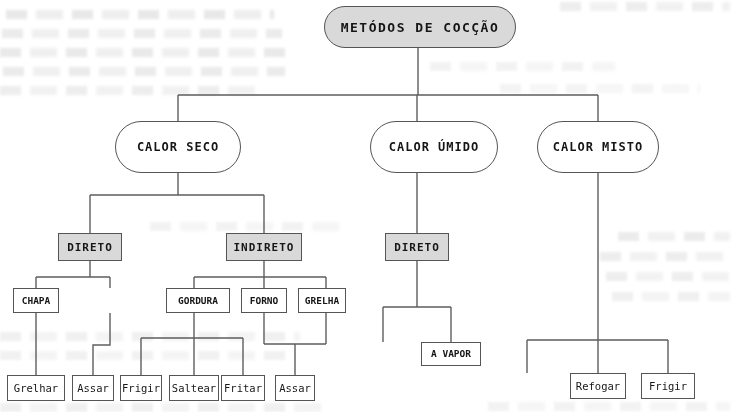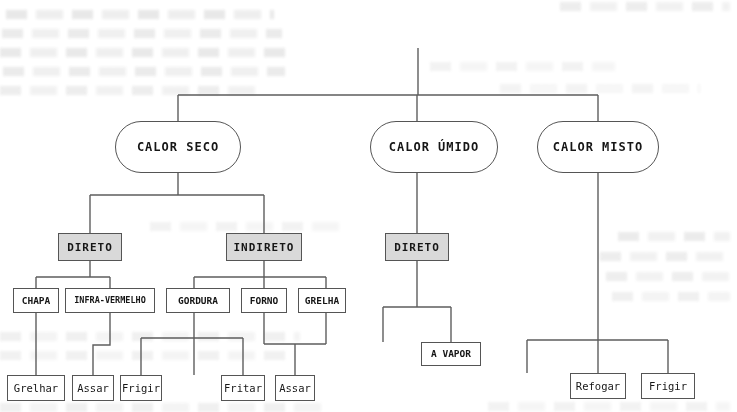--- a/index.html
+++ b/index.html
@@ -106,39 +106,40 @@
       <path d="M194 338 V375"></path>
       <path d="M243 338 V375"></path>
 
       <path d="M264 313 V344"></path>
       <path d="M326 313 V344"></path>
       <path d="M264 344 H326"></path>
       <path d="M295 344 V375"></path>
     </g>
   </svg>
 
+  <div class="node rootpill gray" style="left:324px;top:6px;width:192px;height:42px">METÓDOS DE COCÇÃO</div>
 
   <div class="node pill" style="left:115px;top:121px;width:126px;height:52px">CALOR SECO</div>
   <div class="node pill" style="left:370px;top:121px;width:128px;height:52px">CALOR ÚMIDO</div>
   <div class="node pill" style="left:537px;top:121px;width:122px;height:52px">CALOR MISTO</div>
 
   <div class="node lvl3 gray" style="left:58px;top:233px;width:64px;height:28px">DIRETO</div>
   <div class="node lvl3 gray" style="left:226px;top:233px;width:76px;height:28px">INDIRETO</div>
   <div class="node lvl3 gray" style="left:385px;top:233px;width:64px;height:28px">DIRETO</div>
 
   <div class="node lvl4" style="left:13px;top:288px;width:46px;height:25px">CHAPA</div>
-  <div class="node lvl4" style="left:65px;top:288px;width:90px;height:25px;font-size:8.5px">INFRA-VERMELHO</div>
   <div class="node lvl4" style="left:166px;top:288px;width:64px;height:25px">GORDURA</div>
   <div class="node lvl4" style="left:241px;top:288px;width:46px;height:25px">FORNO</div>
   <div class="node lvl4" style="left:298px;top:288px;width:48px;height:25px">GRELHA</div>
 
   <div class="node lvl4" style="left:421px;top:342px;width:60px;height:24px">A VAPOR</div>
 
   <div class="node leaf" style="left:7px;top:375px;width:58px;height:26px">Grelhar</div>
   <div class="node leaf" style="left:72px;top:375px;width:42px;height:26px">Assar</div>
   <div class="node leaf" style="left:120px;top:375px;width:42px;height:26px">Frigir</div>
+  <div class="node leaf" style="left:169px;top:375px;width:50px;height:26px">Saltear</div>
   <div class="node leaf" style="left:221px;top:375px;width:44px;height:26px">Fritar</div>
   <div class="node leaf" style="left:275px;top:375px;width:40px;height:26px">Assar</div>
 
   <div class="node leaf" style="left:570px;top:373px;width:56px;height:26px">Refogar</div>
   <div class="node leaf" style="left:641px;top:373px;width:54px;height:26px">Frigir</div>
 
 </div>
 
 </body></html>

